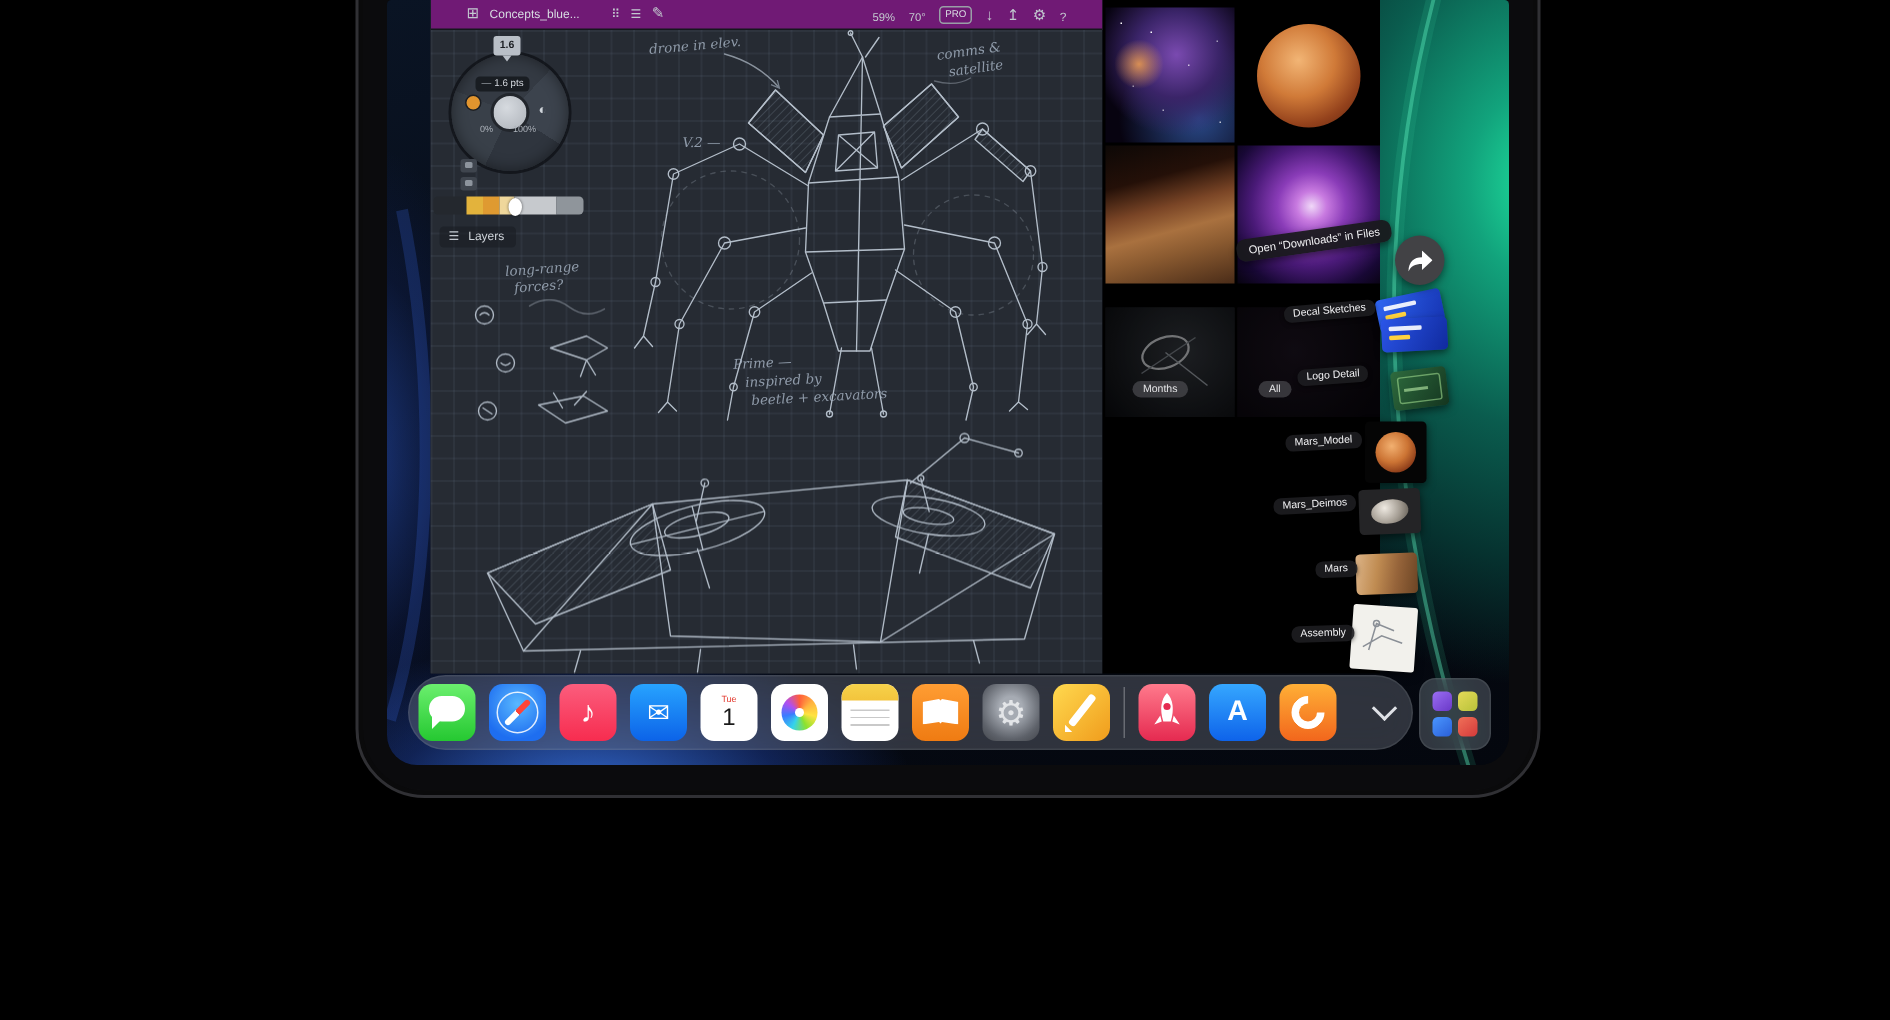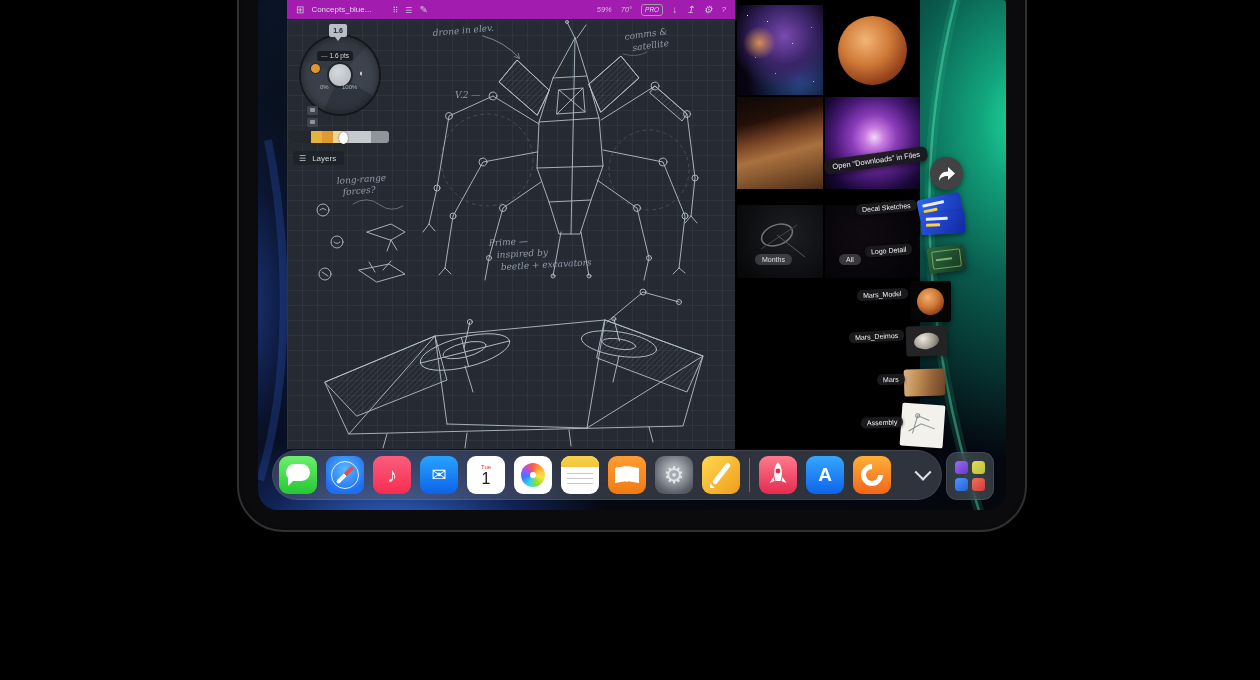--- a/index.html
+++ b/index.html
@@ -16,34 +16,34 @@
   
   .wallpaper{position:absolute;inset:0;background:
     radial-gradient(ellipse 330px 430px at 103% 24%, #1fe3a0 0%, #12a37c 15%, #0a5c4e 38%, #063330 58%, rgba(4,18,22,0) 78%),
     radial-gradient(ellipse 290px 140px at 18% 104%, rgba(60,122,240,.85) 0%, rgba(28,60,150,.5) 45%, rgba(10,20,60,0) 75%),
     radial-gradient(ellipse 120px 280px at -2% 60%, rgba(47,95,220,.5) 0%, rgba(20,40,110,.25) 45%, rgba(5,10,30,0) 75%),
     linear-gradient(160deg,#0a1424 0%,#060b16 45%,#04070e 100%);}
   .wallpaper svg{position:absolute;inset:0;}
 
   
   .app-concepts{position:absolute;left:29px;top:0;width:448px;height:449px;background:#262b33;overflow:hidden;}
-  .c-topbar{position:absolute;left:0;top:0;right:0;height:20px;background:#a21caf;border-bottom:1px solid #141press7;
+  .c-topbar{position:absolute;left:0;top:0;right:0;height:20px;background:#701a75;border-bottom:1px solid #141press7;
             border-bottom:1px solid #14171c;display:flex;align-items:center;font-size:8px;color:#c9ced5;
-            padding:0 9px;box-sizing:border-box;gap:7px;}
+            padding:0 24px;box-sizing:border-box;gap:7px;}
   .tbi{font-size:10px;line-height:1;color:#c2c8cf;}
   .tbi::before{display:inline-block;}
   .tbi-gallery::before{content:"⊞";}
   .tbi-grid::before{content:"⠿";font-size:8px;}
   .tbi-menu::before{content:"☰";font-size:8px;}
   .tbi-pen::before{content:"✎";}
   .tbi-download::before{content:"↓";}
   .tbi-export::before{content:"↥";}
   .tbi-gear::before{content:"⚙";}
   .tb-title{font-size:8px;color:#d8dce2;margin-right:14px;}
-  .tb-right{margin-left:auto;display:flex;align-items:center;gap:9px;font-style:italic;}
+  .tb-right{margin-left:auto;display:flex;align-items:flex-end;gap:9px;}
   .tb-num{font-size:7.5px;color:#c3c8cf;}
   .pro-pill{border:1px solid #999fa7;border-radius:3px;padding:0 3px;font-size:6.5px;line-height:10px;color:#d8dce2;}
   .tb-help{font-size:8px;color:#c3c8cf;}
 
   .canvas{position:absolute;left:0;top:20px;width:448px;height:429px;background-color:#262b33;
           background-image:linear-gradient(rgba(150,170,200,.07) 1px,transparent 1px),
                            linear-gradient(90deg,rgba(150,170,200,.07) 1px,transparent 1px);
           background-size:15px 15px;}
   .sketch{position:absolute;left:0;top:20px;width:448px;height:429px;}
   .sketch text{font-family:"DejaVu Serif",serif;font-style:italic;font-size:9px;fill:#a9b6c6;opacity:.8;stroke:none;}
@@ -71,21 +71,21 @@
   .wheel-sub i::after{content:"";position:absolute;left:3px;top:2px;width:5px;height:4px;background:#8d949d;border-radius:1px;}
 
   
   .palette{position:absolute;left:2px;top:131px;width:100px;height:12px;display:flex;border-radius:3px;overflow:visible;}
   .palette span{height:12px;display:block;}
   .sw0{width:22px;border-radius:3px 0 0 3px;}
   .sw1{width:11px;}.sw2{width:11px;}.sw3{width:10px;}
   .sw4{width:28px;}.sw5{width:18px;border-radius:0 3px 3px 0;}
   .palette-knob{position:absolute;left:50px;top:1px;width:9px;height:9px;background:#fff;border-radius:50%;box-shadow:0 0 2px rgba(0,0,0,.6);}
 
-  .layers-bar{position:absolute;left:6px;top:151px;display:flex;align-items:center;gap:6px;background:rgba(24,27,32,.55);
+  .layers-bar{position:absolute;left:6px;top:151px;display:flex;gap:6px;background:rgba(24,27,32,.55);
               border-radius:3px;padding:2px 8px 2px 6px;color:#cfd4da;font-size:8px;}
   .layers-bar .tbi-menu::before{font-size:8px;}
 
   
   .photos{position:absolute;left:477px;top:0;width:185px;height:449px;background:#000;}
   .p-row{display:flex;gap:2px;padding-left:2px;}
   .p-row.r1{margin-top:5px;}
   .p-row.r2{margin-top:2px;}
   .p-row.r3{margin-top:16px;}
   .cell{width:86px;position:relative;overflow:hidden;}

